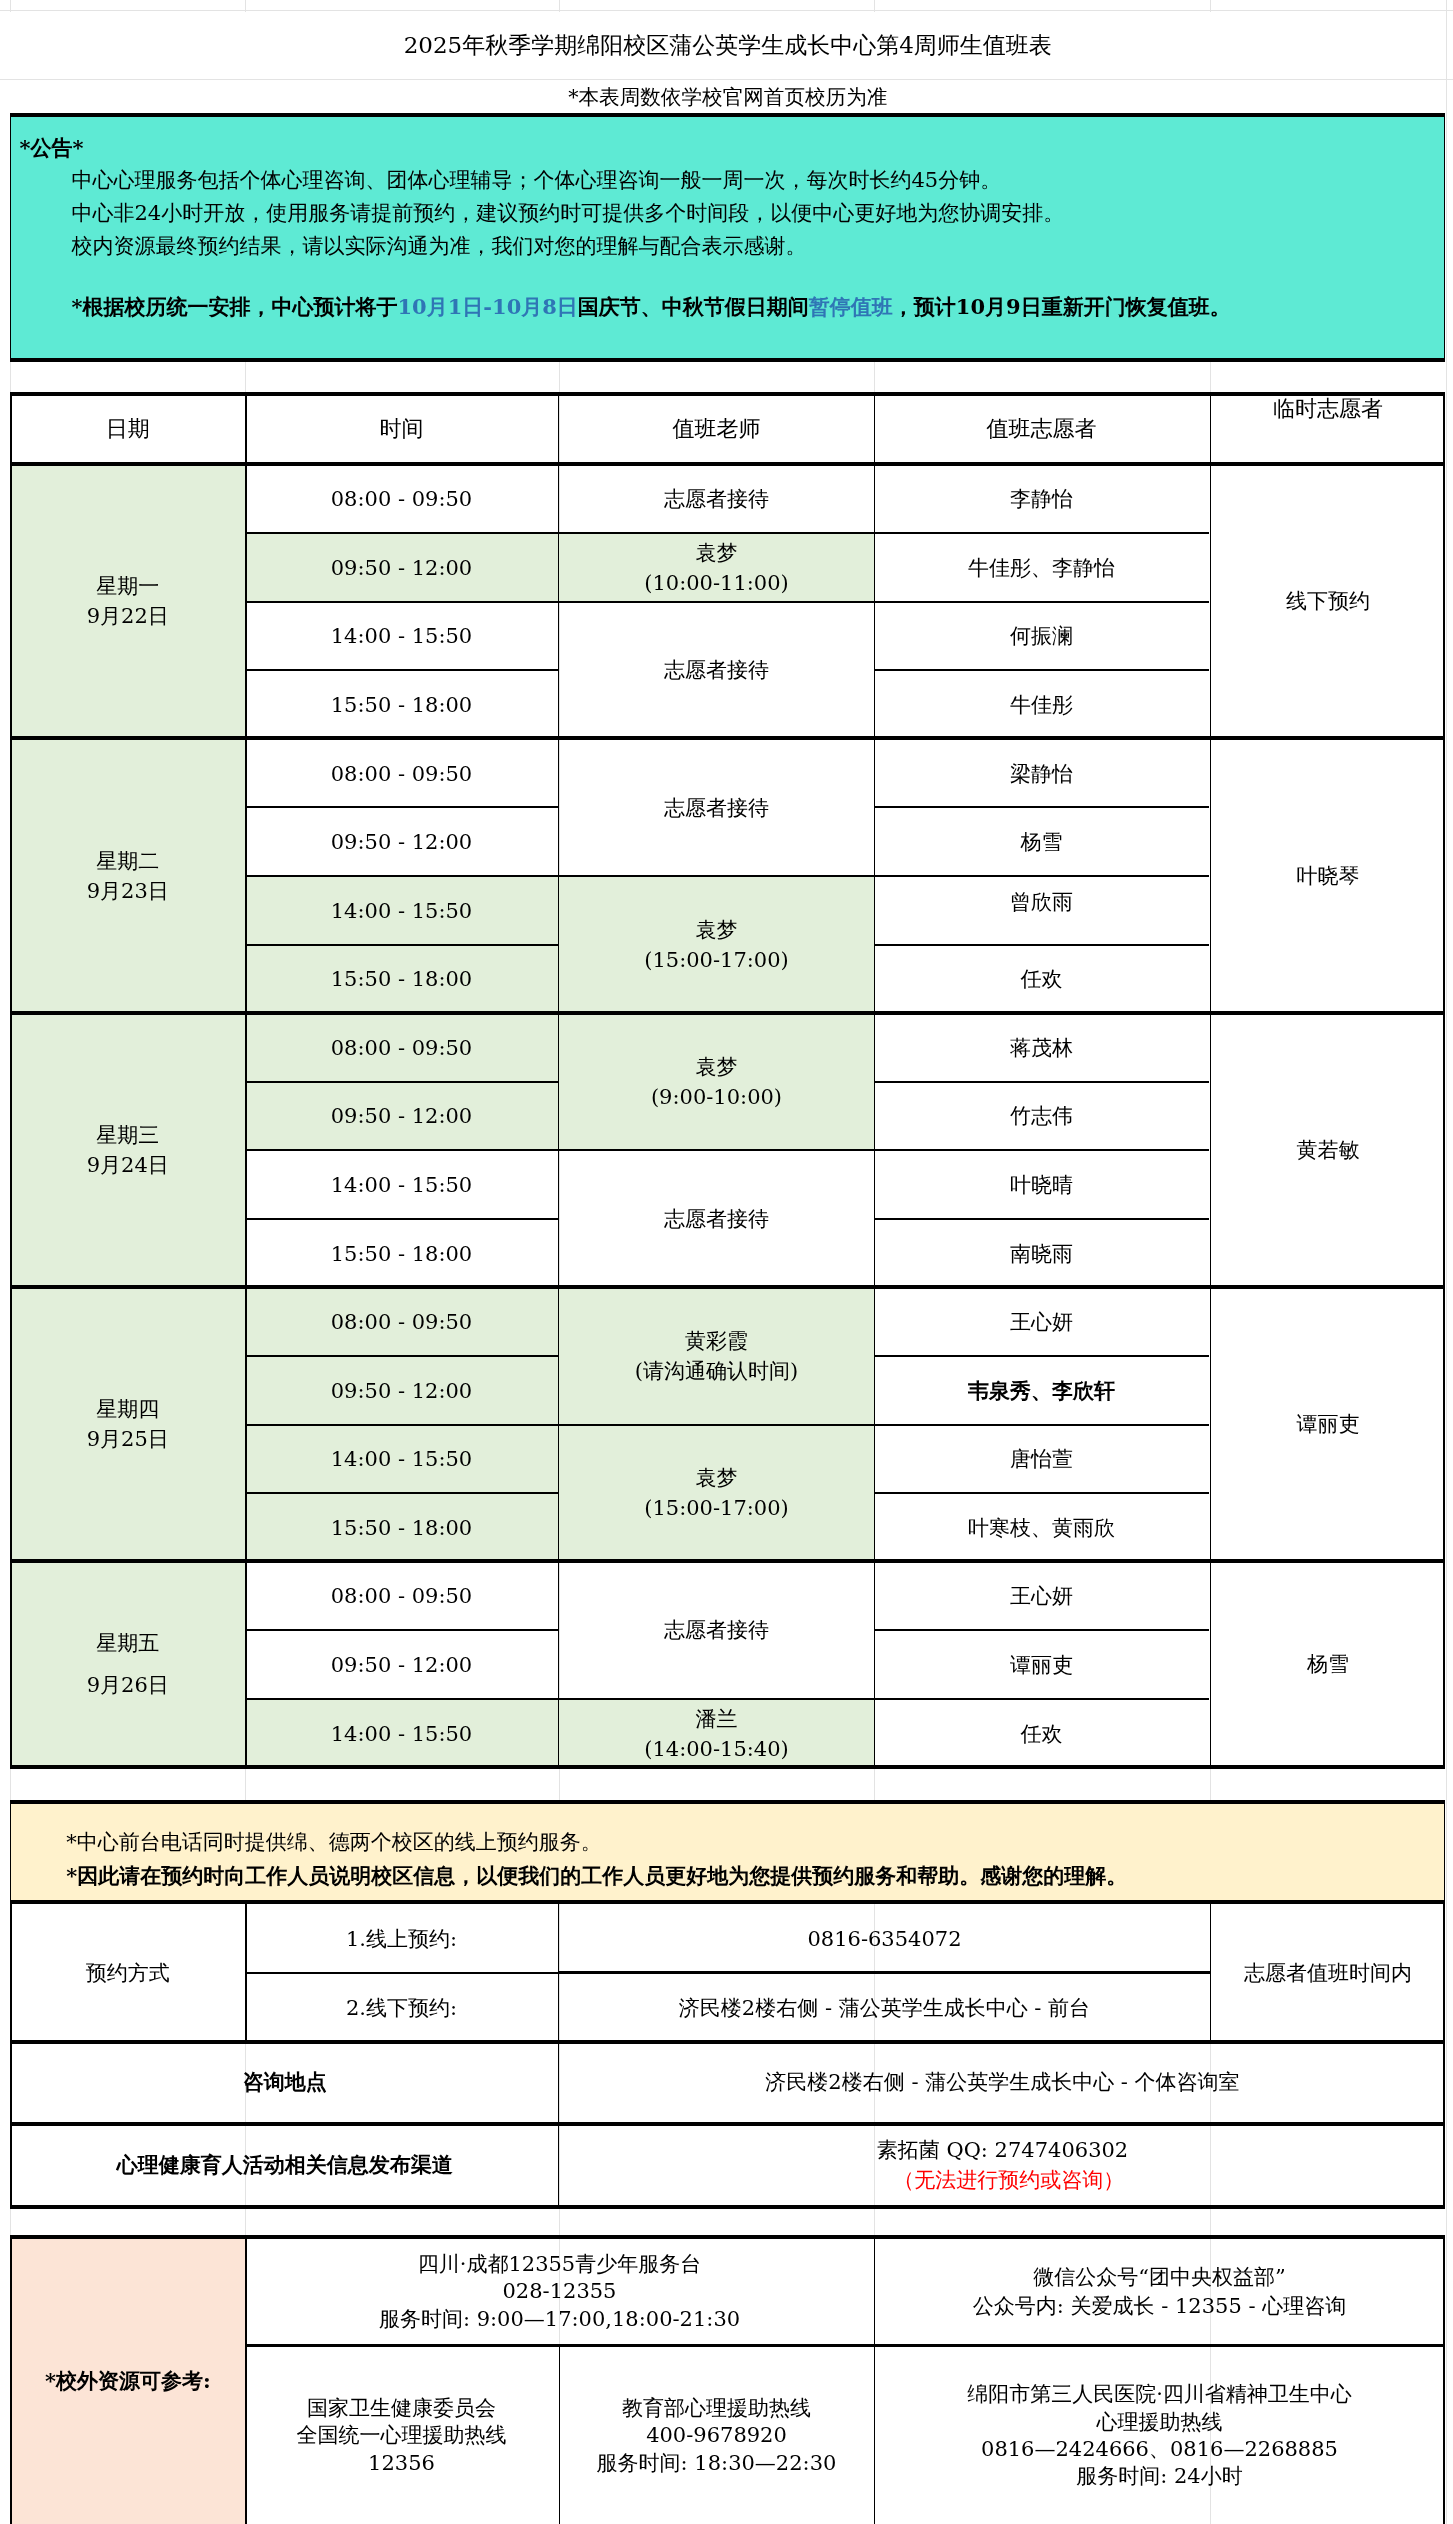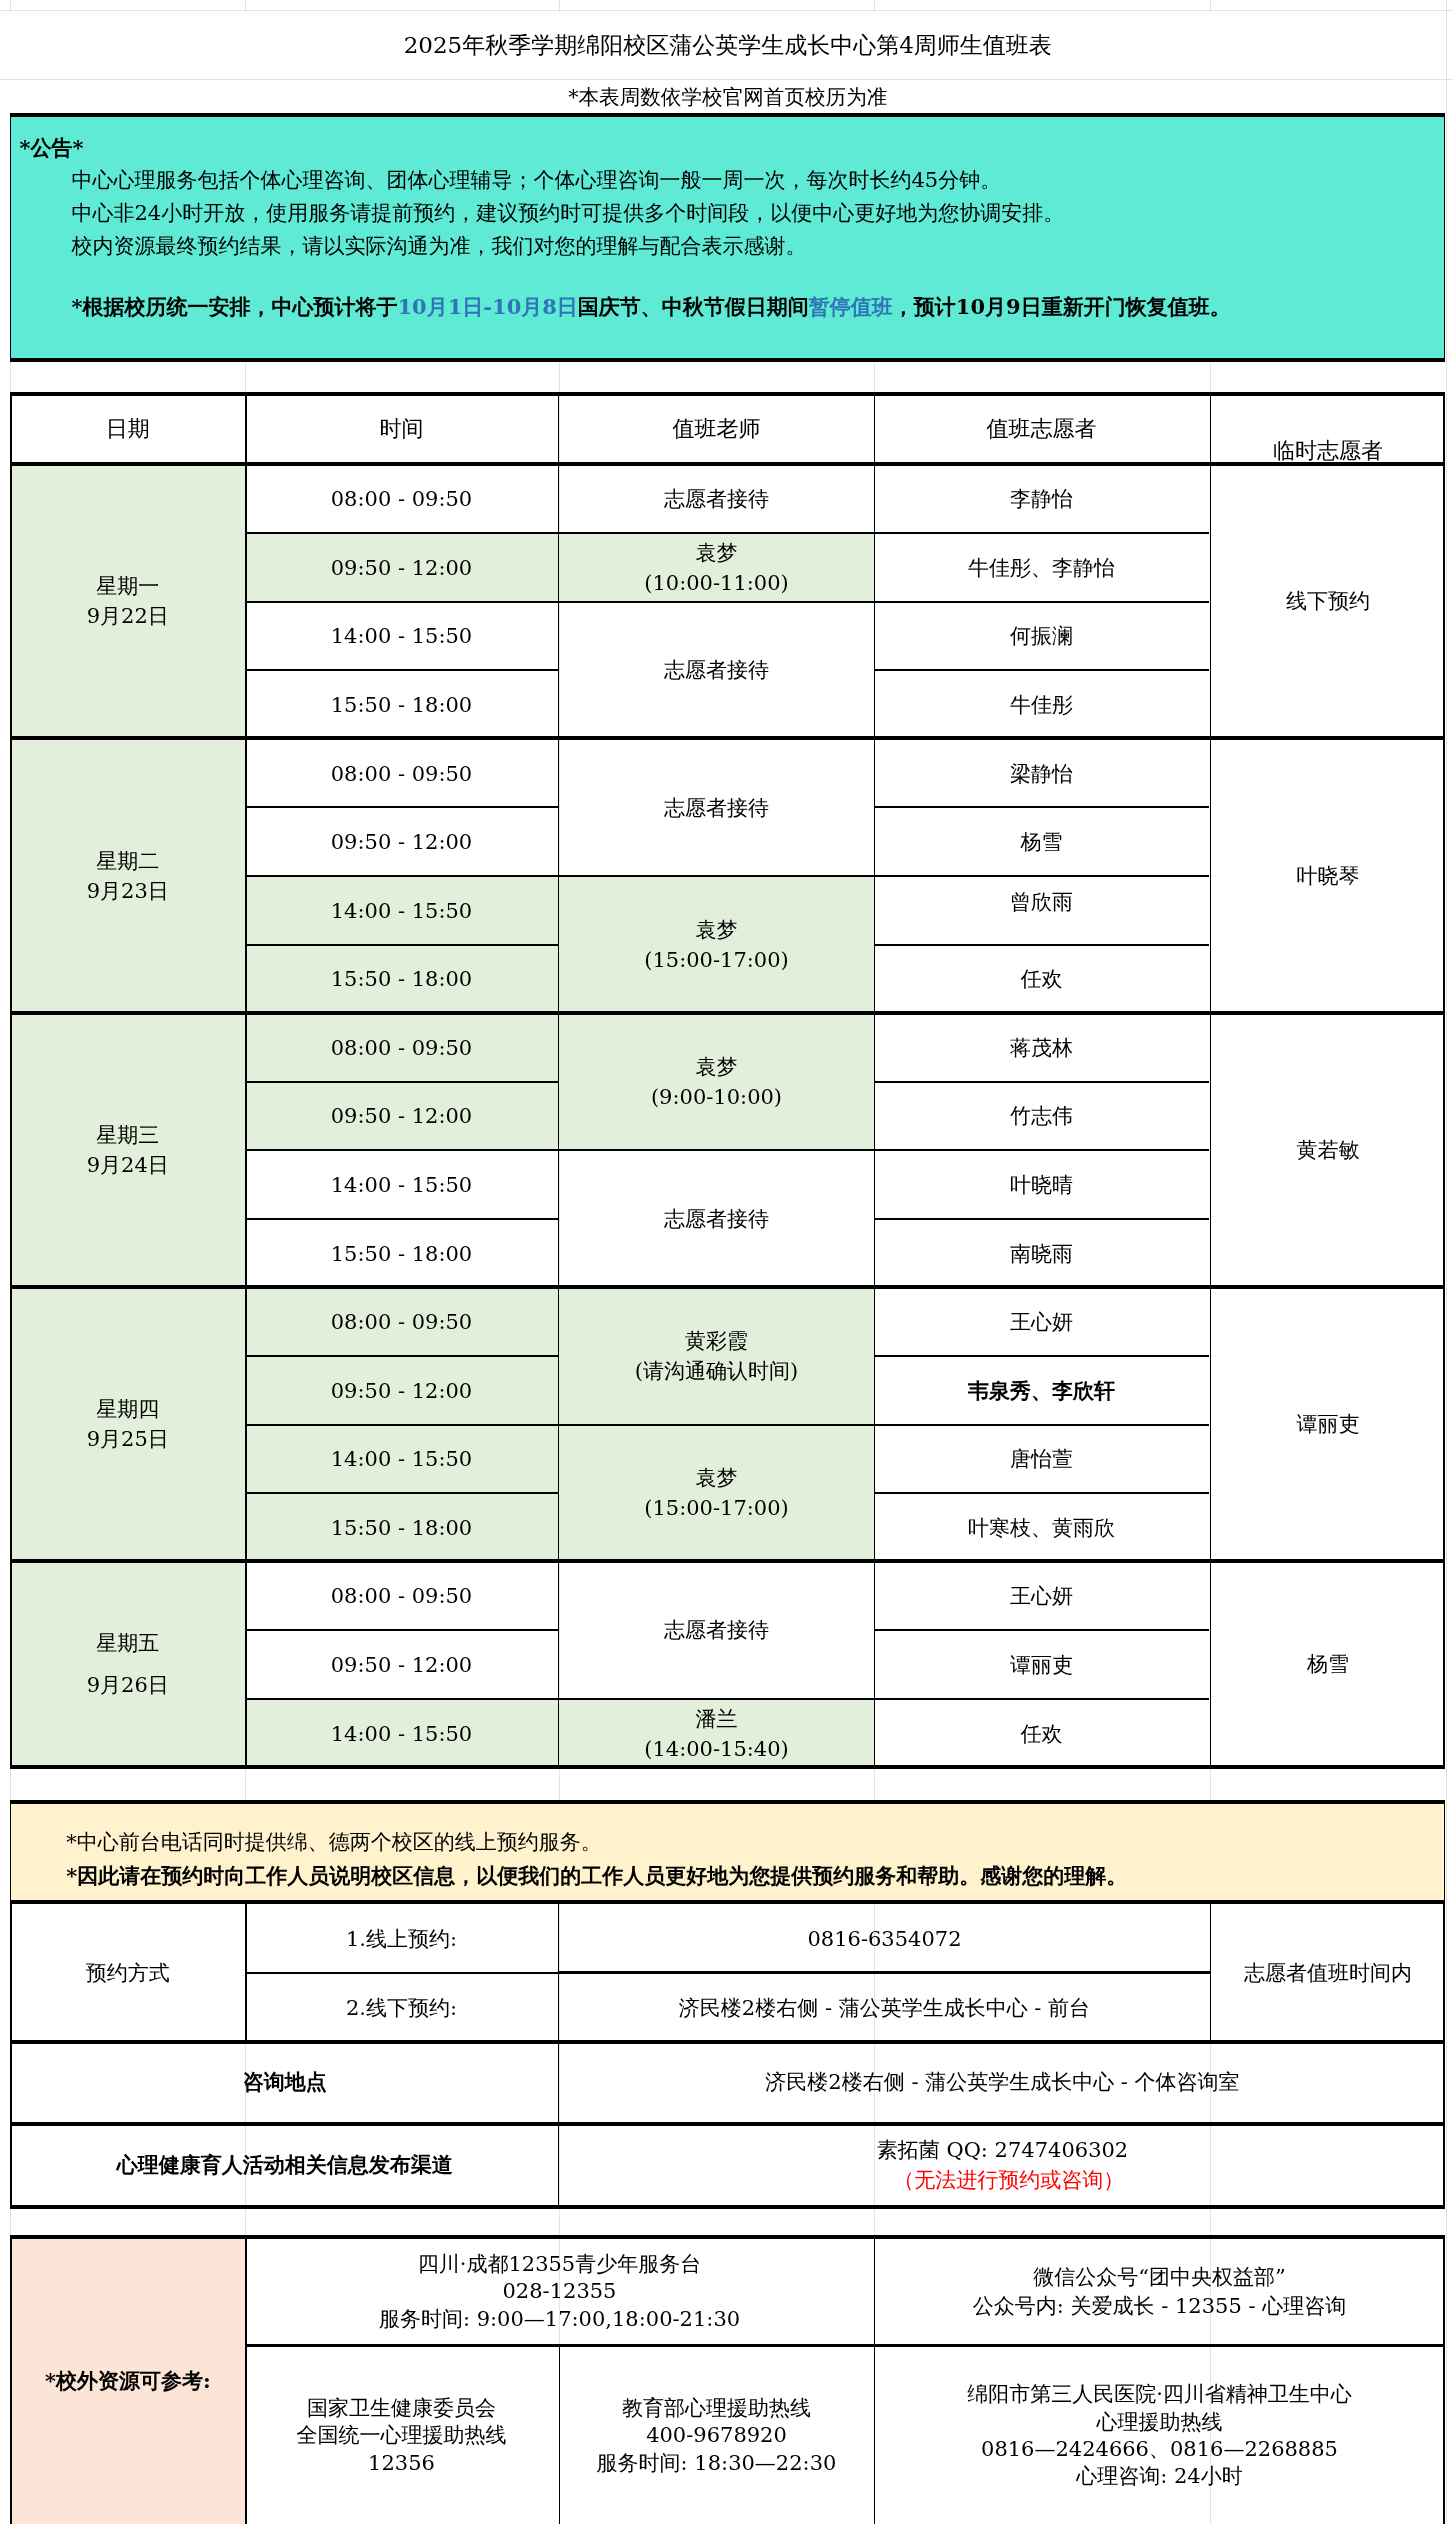--- a/index.html
+++ b/index.html
@@ -51,21 +51,21 @@
   <div class="gap"></div>
   <div class="holiday"><span>*根据校历统一安排，中心预计将于</span><span class="blue">10月1日-10月8日</span><span>国庆节、中秋节假日期间</span><span class="blue">暂停值班</span><span>，预计10月9日重新开门恢复值班。</span></div>
 </div>
 
 <div id="schedule">
 
   <div class="cell hdr" style="left:10.3px;top:394px;width:235px;height:70px;">日期</div>
   <div class="cell hdr" style="left:245px;top:394px;width:313px;height:70px;">时间</div>
   <div class="cell hdr" style="left:559px;top:394px;width:315px;height:70px;">值班老师</div>
   <div class="cell hdr" style="left:874px;top:394px;width:335px;height:70px;">值班志愿者</div>
-  <div class="cell hdr" style="left:1210px;top:416px;width:236px;height:70px;">临时志愿者</div>
+  <div class="cell hdr" style="left:1210px;top:374px;width:236px;height:70px;">临时志愿者</div>
 
   <div class="cell txt green" style="left:10.3px;top:464px;width:235px;height:274px;">
     <span>星期一</span>
     <span>9月22日</span>
   </div>
   <div class="cell txt" style="left:245px;top:464px;width:313px;height:69px;">08:00 - 09:50</div>
   <div class="cell txt green" style="left:245px;top:533px;width:313px;height:69px;">09:50 - 12:00</div>
   <div class="cell txt" style="left:245px;top:601px;width:313px;height:69px;">14:00 - 15:50</div>
   <div class="cell txt" style="left:245px;top:670px;width:313px;height:69px;">15:50 - 18:00</div>
   <div class="cell txt" style="left:559px;top:464px;width:315px;height:69px;">
@@ -265,21 +265,21 @@
   </div>
   <div class="cell txt" style="left:559px;top:2347px;width:315px;height:178px;line-height:27.4px;">
     <span>教育部心理援助热线</span>
     <span>400-9678920</span>
     <span>服务时间: 18:30—22:30</span>
   </div>
   <div class="cell txt" style="left:874px;top:2347px;width:571px;height:178px;line-height:27.4px;">
     <span>绵阳市第三人民医院·四川省精神卫生中心</span>
     <span>心理援助热线</span>
     <span>0816—2424666、0816—2268885</span>
-    <span>心理咨询: 24小时</span>
+    <span>服务时间: 24小时</span>
   </div>
 
   <div class="tbl-line" style="left:10.3px;top:2235px;width:1435px;height:4.1px;"></div>
   <div class="tbl-line" style="left:245px;top:2344px;width:1200px;height:2.7px;"></div>
   <div class="tbl-line" style="left:10.3px;top:2237px;width:1.4px;height:288px;"></div>
   <div class="tbl-line" style="left:245px;top:2237px;width:2.1px;height:288px;"></div>
   <div class="tbl-line" style="left:559px;top:2347px;width:0.7px;height:178px;"></div>
   <div class="tbl-line" style="left:874px;top:2237px;width:0.7px;height:288px;"></div>
   <div class="tbl-line" style="left:1443px;top:2237px;width:2.1px;height:288px;"></div>
 </div>

